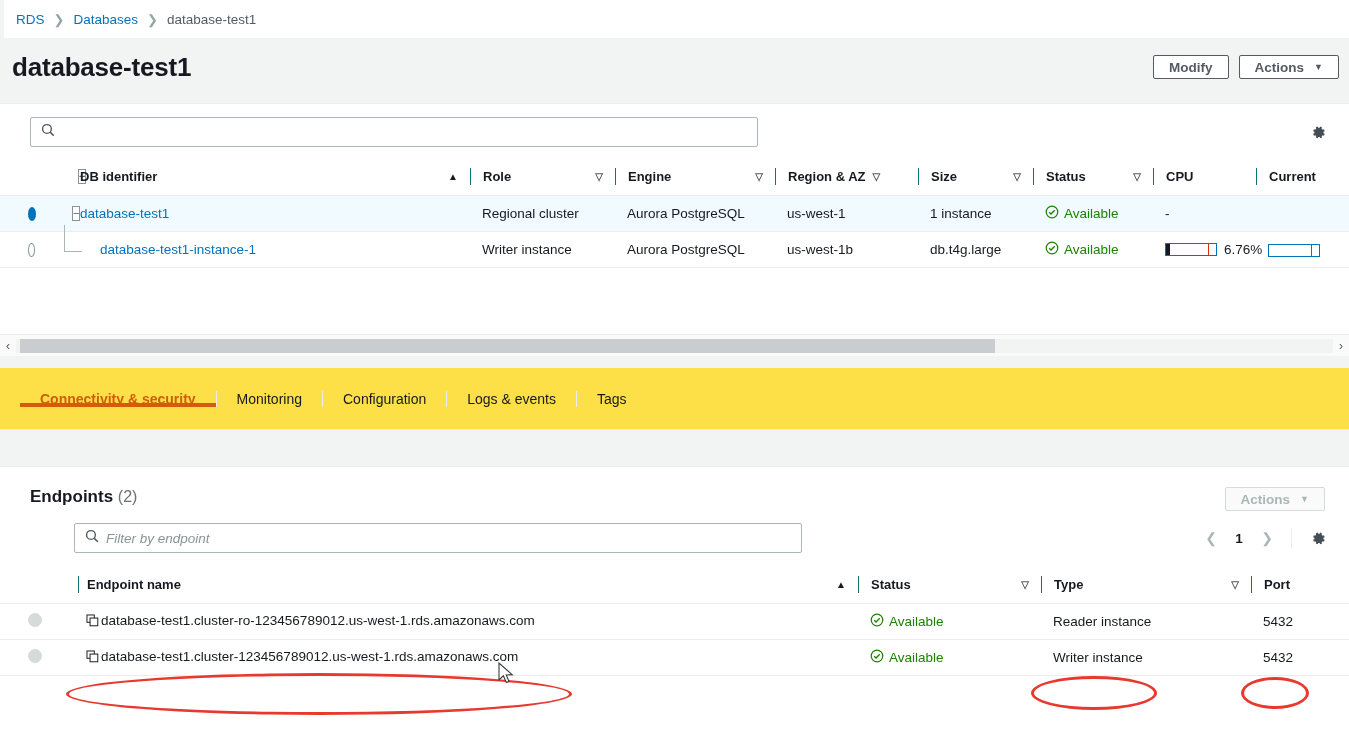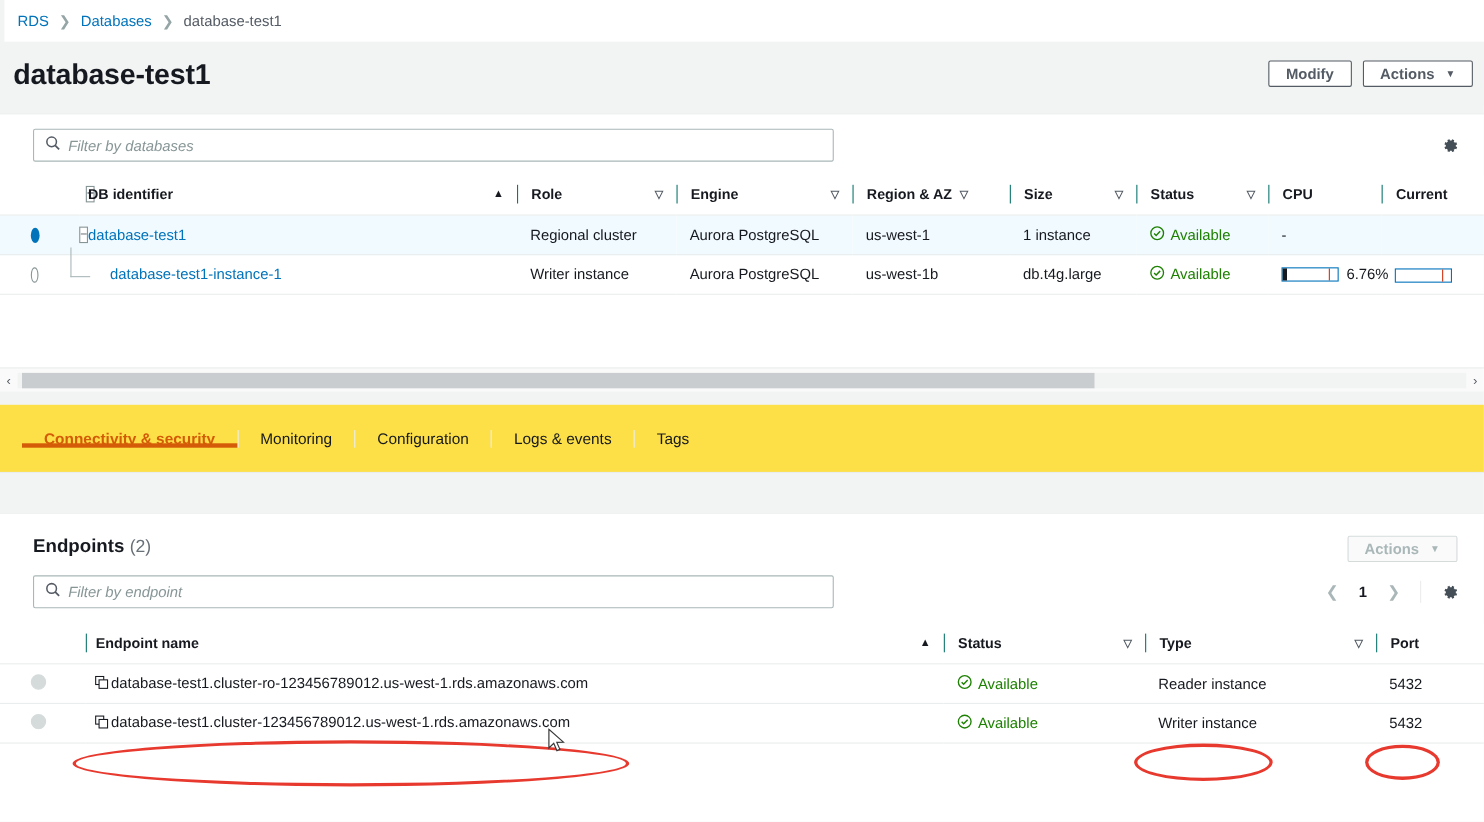--- a/index.html
+++ b/index.html
@@ -144,21 +144,21 @@
     content: ""; position: absolute; left: 0; right: 0; bottom: 0; height: 4px; background: #d45b07;
   }
 
   
   .card-endpoints {
     position: absolute; left: 0; top: 466px; width: 1349px; height: 281px;
     background: #ffffff; border-top: 1px solid #eaeded;
   }
   .ep-head { display: flex; align-items: flex-start; padding: 20px 24px 0 30px; }
   .ep-actions { margin-left: auto; display: flex; gap: 12px; align-items: center; }
-  .ep-filter-row { display: flex; align-items: center; padding: 12px 17px 0 30px; }
+  .ep-filter-row { display: flex; align-items: center; padding: 12px 17px 0 30px; margin-left: 44px; }
   .pager { margin-left: auto; display: flex; align-items: center; gap: 4px; font-size: 13.5px; }
   .pager .pg-arrow { width: 24px; height: 26px; display: flex; align-items: center; justify-content: center; color: #aab7b8; font-size: 14px; cursor: pointer; }
   .pager .pg-num { width: 24px; text-align: center; font-weight: bold; color: #16191f; cursor: pointer; }
   .pager .divider { width: 1px; height: 20px; background: #eaeded; margin: 0 8px; }
 
   .copy-ico { display: inline-block; vertical-align: -2px; margin-right: 2px; cursor: pointer; }
 
   
   .oval { position: absolute; border: 3px solid #e8392f; border-radius: 50%; pointer-events: none; }
   .cursor { position: absolute; pointer-events: none; }
@@ -190,21 +190,20 @@
   <div class="card-related">
 
     <div class="filter-row">
       <div class="search-box">
         <span class="mag">
           <svg width="14" height="14" viewBox="0 0 16 16">
               <circle cx="6.8" cy="6.8" r="5" fill="none" stroke="#545b64" stroke-width="1.6"></circle>
               <line x1="10.4" y1="10.4" x2="14.6" y2="14.6" stroke="#545b64" stroke-width="1.8"></line>
             </svg>
         </span>
-        <input type="text" placeholder="Filter by databases" style="">
       </div>
       <div class="gear-btn">
         <svg width="17" height="17" viewBox="0 0 20 20">
           <path fill="#444e57" d="M10 6.4a3.6 3.6 0 1 0 0 7.2 3.6 3.6 0 0 0 0-7.2zm0 5.7a2.1 2.1 0 1 1 0-4.2 2.1 2.1 0 0 1 0 4.2z"></path>
           <path fill="#444e57" d="M17.3 11.4l-1.5-.5a6 6 0 0 0 0-1.8l1.5-.5-.9-2.3-1.5.6a6 6 0 0 0-1.3-1.3l.6-1.5L11.9 3l-.5 1.5a6 6 0 0 0-1.8 0L9.1 3l-2.3.9.6 1.5a6 6 0 0 0-1.3 1.3l-1.5-.6L3.7 8.6l1.5.5a6 6 0 0 0 0 1.8l-1.5.5.9 2.3 1.5-.6a6 6 0 0 0 1.3 1.3l-.6 1.5 2.3.9.5-1.5a6 6 0 0 0 1.8 0l.5 1.5 2.3-.9-.6-1.5a6 6 0 0 0 1.3-1.3l1.5.6.9-2.3z"></path>
         </svg>
       </div>
     </div>
 
     <table class="grid" style="margin-top:12px;">

